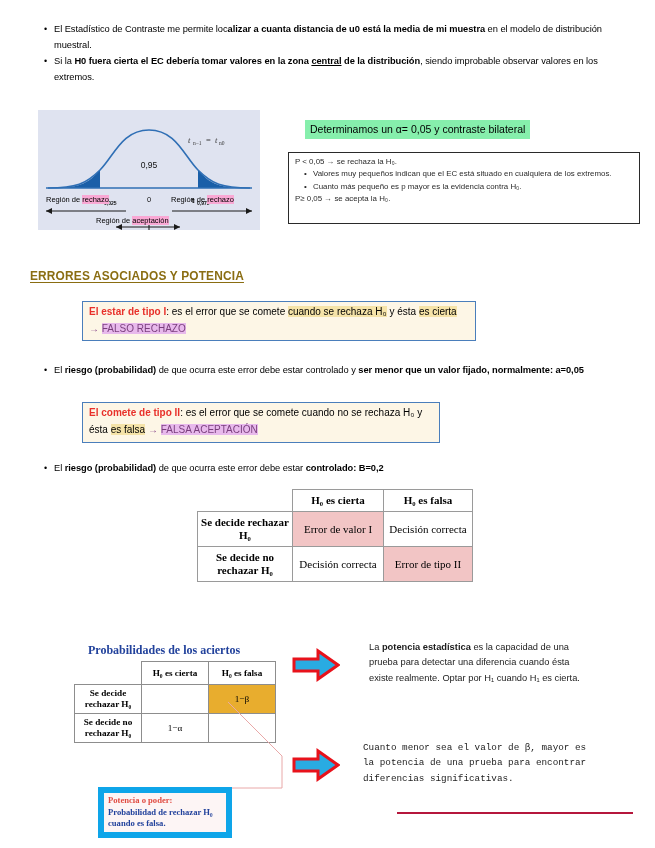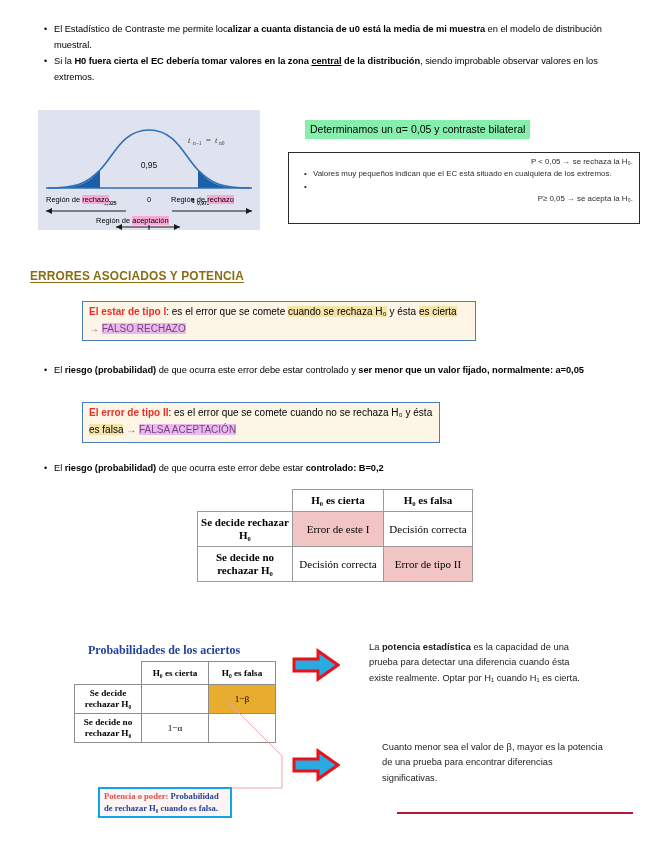--- a/index.html
+++ b/index.html
@@ -73,21 +73,21 @@
     top: 152px;
     width: 352px;
     height: 72px;
     border: 1px solid #2a2a2a;
     box-sizing: border-box;
     padding: 3px 6px 0 6px;
     font-size: 7.9px;
     line-height: 12.4px;
     color: #2b2b2b;
   }
-  #pvalue-box .lvl1 { margin: 0; text-align: right; }
+  #pvalue-box .lvl1 { margin: 0; }
   #pvalue-box .sub {
     display: flex;
     margin-left: 9px;
   }
   #pvalue-box .sub .d {
     flex: 0 0 9px;
     font-size: 8px;
   }
 
   
@@ -176,21 +176,21 @@
   #prob-table .rowhdr { font-weight: bold; width: 62px; }
   #prob-table .c-gold { background: #e8ad2e; }
   #prob-table .datacell { width: 62px; }
   #prob-table .blank { border-left: none; border-top: none; }
 
   #potencia-note {
     position: absolute;
     left: 98px;
     top: 787px;
     width: 134px;
-    border: 2px solid #0ea5e9;
+    border: 6px solid #0ea5e9;
     box-sizing: border-box;
     background: #fdf5f5;
     padding: 2px 4px;
     font-family: "Liberation Serif", serif;
     font-weight: bold;
     font-size: 8.6px;
     line-height: 11.5px;
   }
   .red-txt { color: #e04b42; }
   .blue-txt { color: #22429c; }
@@ -203,21 +203,21 @@
 
   
   .right-para {
     position: absolute;
     font-size: 9.3px;
     line-height: 15.4px;
     color: #1c1c1c;
     width: 226px;
   }
   #power-para1 { left: 369px; top: 640px; }
-  #power-para2 { left: 382px; top: 740px; }
+  #power-para2 { left: 363px; top: 740px; font-family: Liberation Mono, monospace; }
 
   #red-rule {
     position: absolute;
     left: 397px;
     top: 812px;
     width: 236px;
     height: 0;
     border-top: 2px solid #b5173c;
   }
 
@@ -301,62 +301,63 @@
   <div id="alpha-banner">Determinamos un  α= 0,05 y contraste bilateral</div>
 
   <div id="pvalue-box">
     <div class="lvl1">P &lt; 0,05 → se rechaza la H₀.</div>
     <div class="sub">
       <span class="d">•</span>
       <span>Valores muy pequeños indican que el EC está situado en cualquiera de los extremos.</span>
     </div>
     <div class="sub">
       <span class="d">•</span>
+      <span>Cuanto más pequeño es p mayor es la evidencia contra H₀.</span>
     </div>
     <div class="lvl1">P≥ 0,05 → se acepta la H₀.</div>
   </div>
 
   <div id="section-heading">ERRORES ASOCIADOS Y POTENCIA</div>
 
   <div id="error1-box" class="error-box">
     <span class="err-title">El estar de tipo I</span><span>: es el error que se comete </span><span class="hl-yellow">cuando se rechaza H₀</span><span> y ésta </span><span class="hl-yellow">es cierta</span>
     <span class="violet-txt">→</span>
     <span class="hl-violet">FALSO RECHAZO</span>
   </div>
 
   <div class="bullet-row" style="left:44px; top:363px; width:570px;">
     <span class="bullet-dot">•</span>
     <span class="bullet-text">
       <span id="rb1"><span>El </span><span class="b">riesgo (probabilidad)</span><span> de que ocurra este error debe estar controlado y </span><span class="b">ser menor que un valor fijado, normalmente: a=0,05</span></span>
     </span>
   </div>
 
   <div id="error2-box" class="error-box">
-    <span class="err-title">El error de tipo II</span><span>: es el error que se comete cuando no se rechaza H₀ y ésta </span><span class="hl-yellow">es falsa</span>
+    <span class="err-title">El comete de tipo II</span><span>: es el error que se comete cuando no se rechaza H₀ y ésta </span><span class="hl-yellow">es falsa</span>
     <span class="violet-txt">→</span>
     <span class="hl-violet">FALSA ACEPTACIÓN</span>
   </div>
 
   <div class="bullet-row" style="left:44px; top:461px; width:570px;">
     <span class="bullet-dot">•</span>
     <span class="bullet-text">
       <span id="rb2"><span>El </span><span class="b">riesgo (probabilidad)</span><span> de que ocurra este error debe estar </span><span class="b">controlado: B=0,2</span></span>
     </span>
   </div>
 
   <table id="decision-table">
     <tbody>
       <tr>
         <td class="blank"></td>
         <td class="hdr" style="width:84px;">H₀ es cierta</td>
         <td class="hdr" style="width:82px;">H₀ es falsa</td>
       </tr>
       <tr>
         <td class="rowhdr">Se decide rechazar H₀</td>
-        <td class="c-pink">Error de este I</td>
+        <td class="c-pink">Error de valor I</td>
         <td>Decisión correcta</td>
       </tr>
       <tr>
         <td class="rowhdr">Se decide no rechazar H₀</td>
         <td>Decisión correcta</td>
         <td class="c-pink">Error de tipo II</td>
       </tr>
     </tbody>
   </table>
 

